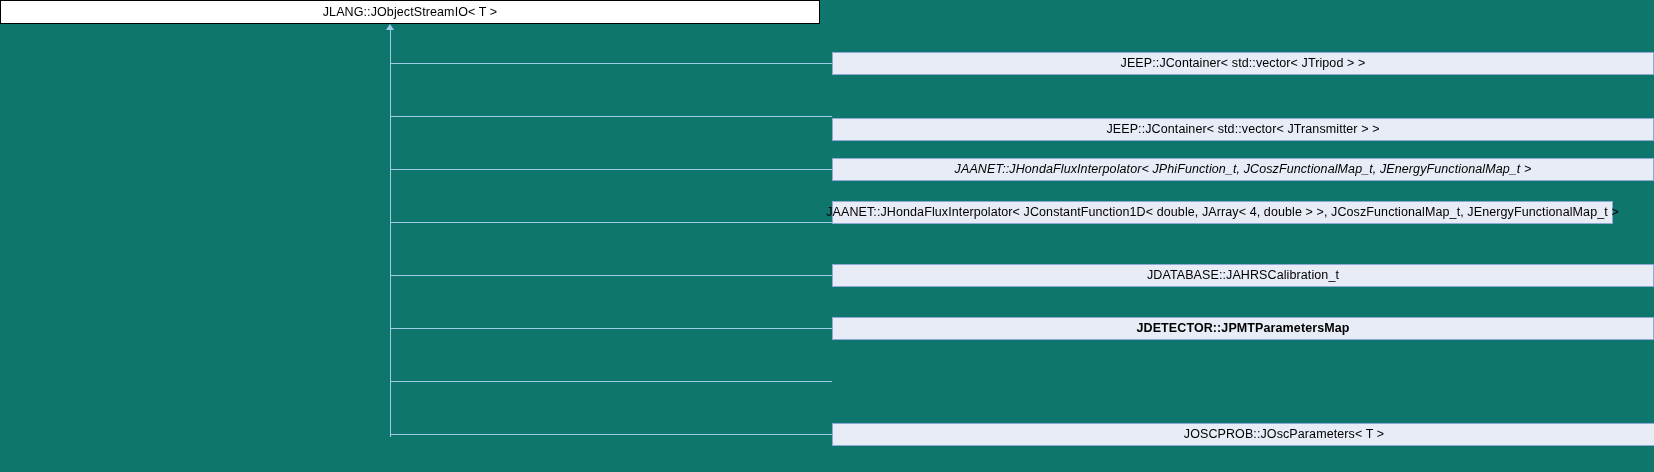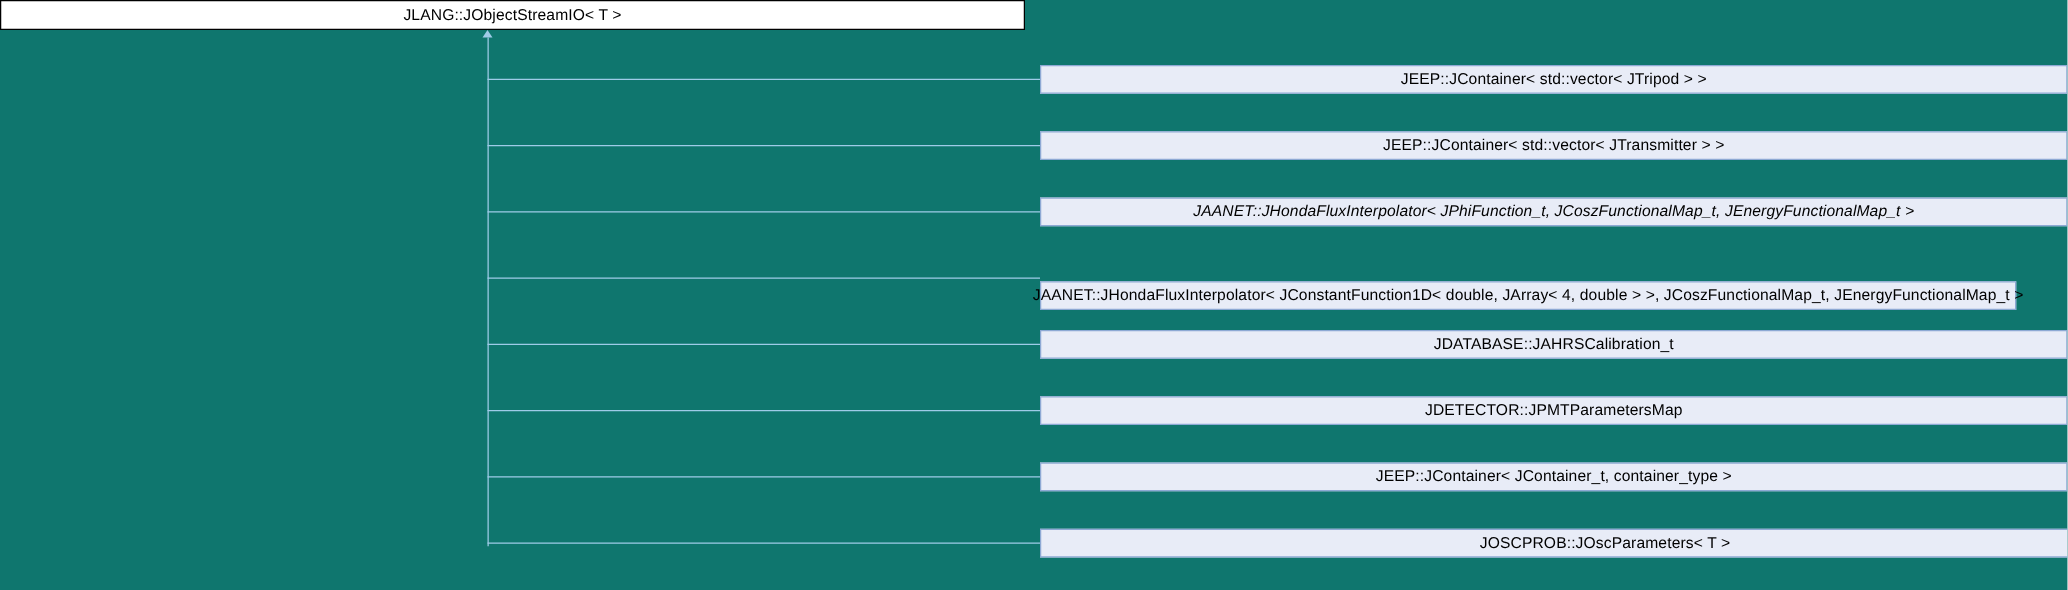--- a/index.html
+++ b/index.html
@@ -76,27 +76,26 @@
   <div class="edge h" style="left:390px; top:116px; width:442px;"></div>
   <div class="edge h" style="left:390px; top:169px; width:442px;"></div>
   <div class="edge h" style="left:390px; top:222px; width:442px;"></div>
   <div class="edge h" style="left:390px; top:275px; width:442px;"></div>
   <div class="edge h" style="left:390px; top:328px; width:442px;"></div>
   <div class="edge h" style="left:390px; top:381px; width:442px;"></div>
   <div class="edge h" style="left:390px; top:434px; width:442px;"></div>
 
   <div class="node child" style="left:832px; top:52px;  width:822px;">JEEP::JContainer&lt; std::vector&lt; JTripod &gt; &gt;</div>
 
-  <div class="node child" style="left:832px; top:105px; width:822px;">JEEP::JContainer&lt; std::vector&lt; JTransmitter &gt; &gt;</div>
+  <div class="node child" style="left:832px; top:118px; width:822px;">JEEP::JContainer&lt; std::vector&lt; JTransmitter &gt; &gt;</div>
 
   <div class="node child" style="left:832px; top:158px; width:822px;font-style:italic;">JAANET::JHondaFluxInterpolator&lt; JPhiFunction_t, JCoszFunctionalMap_t, JEnergyFunctionalMap_t &gt;</div>
 
-  <div class="node child" style="left:832px; top:225px; width:781px;">JAANET::JHondaFluxInterpolator&lt; JConstantFunction1D&lt; double, JArray&lt; 4, double &gt; &gt;, JCoszFunctionalMap_t, JEnergyFunctionalMap_t &gt;</div>
+  <div class="node child" style="left:832px; top:201px; width:781px;">JAANET::JHondaFluxInterpolator&lt; JConstantFunction1D&lt; double, JArray&lt; 4, double &gt; &gt;, JCoszFunctionalMap_t, JEnergyFunctionalMap_t &gt;</div>
 
   <div class="node child" style="left:832px; top:264px; width:822px;">JDATABASE::JAHRSCalibration_t</div>
 
-  <div class="node child" style="left:832px; top:317px; width:822px;">JDETECTOR::JPMTParametersMap</div>
+  <div class="node child" style="left:832px; top:317px; width:822px;font-weight:bold;">JDETECTOR::JPMTParametersMap</div>
 
-  <div class="node child" style="left:832px; top:370px; width:822px;">JEEP::JContainer&lt; JContainer_t, container_type &gt;</div>
 
   <div class="node child" style="left:832px; top:423px; width:904px;">JOSCPROB::JOscParameters&lt; T &gt;</div>
 
 </div>
 
 </body></html>

